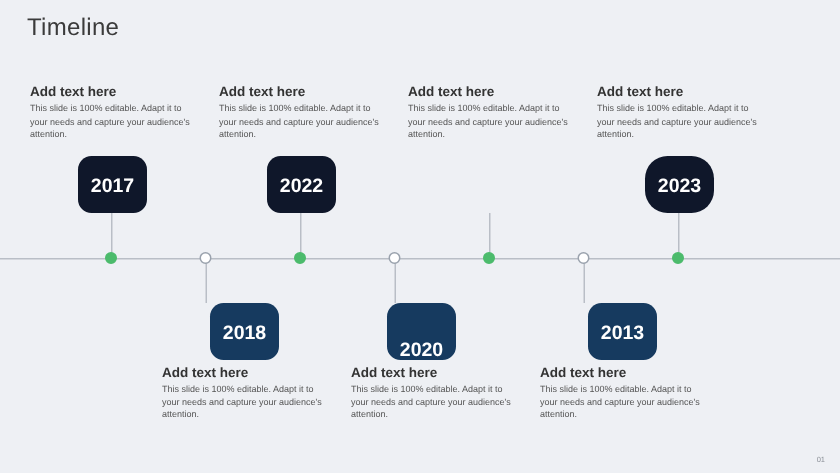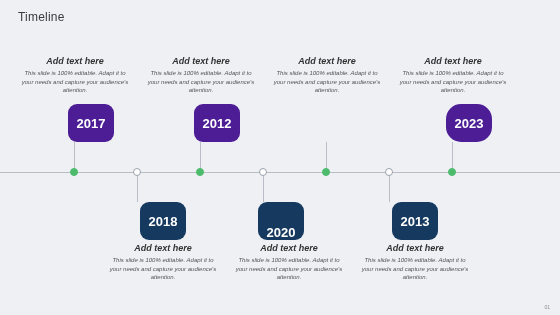--- a/index.html
+++ b/index.html
@@ -18,21 +18,21 @@
     position: absolute;
     left: 0; top: 0;
     width: 560px;
     height: 315px;
     background: #eef0f4;
   }
   .title {
     position: absolute;
     left: 18px;
     top: 10px;
-    font-size: 12px;
+    font-size: 16px;
     color: #3b3b3b;
     font-weight: normal;
     letter-spacing: 0.2px;
   }
   
   .axis {
     position: absolute;
     left: 0;
     top: 172px;
     width: 560px;
@@ -67,29 +67,27 @@
     height: 38px;
     border-radius: 9px;
     display: flex;
     align-items: center;
     justify-content: center;
     font-size: 13px;
     font-weight: bold;
     color: #ffffff;
     box-sizing: border-box;
   }
-  .box.green { background: #4c1d95; margin-left: 16px; }
+  .box.green { background: #0f172a; }
   .box.navy  { background: #163a5f; }
 
   
   .txtblock {
     position: absolute;
     width: 110px;
-    text-align: center;
-    font-style: italic;
   }
   .txtblock .heading {
     font-size: 9px;
     font-weight: bold;
     color: #333333;
     margin-bottom: 3px;
   }
   .txtblock .body {
     font-size: 6px;
     color: #555555;
@@ -125,21 +123,21 @@
   <div class="tick green" style="left:196px;"></div>
   <div class="tick white" style="left:259px;"></div>
   <div class="tick green" style="left:322px;"></div>
   <div class="tick white" style="left:385px;"></div>
   <div class="tick green" style="left:448px;"></div>
 
   <div class="box green" style="left:52px; top:104px;">
     <span>2017</span>
   </div>
   <div class="box green" style="left:178px; top:104px;">
-    <span>2012</span>
+    <span>2022</span>
   </div>
   <div class="box green" style="left:430px; top:104px;border-radius:15px;">
     <span>2023</span>
   </div>
 
   <div class="box navy" style="left:140px; top:202px;">
     <span>2018</span>
   </div>
   <div class="box navy" style="left:258px; top:202px;align-items:flex-end;">
     <span>2020</span>

